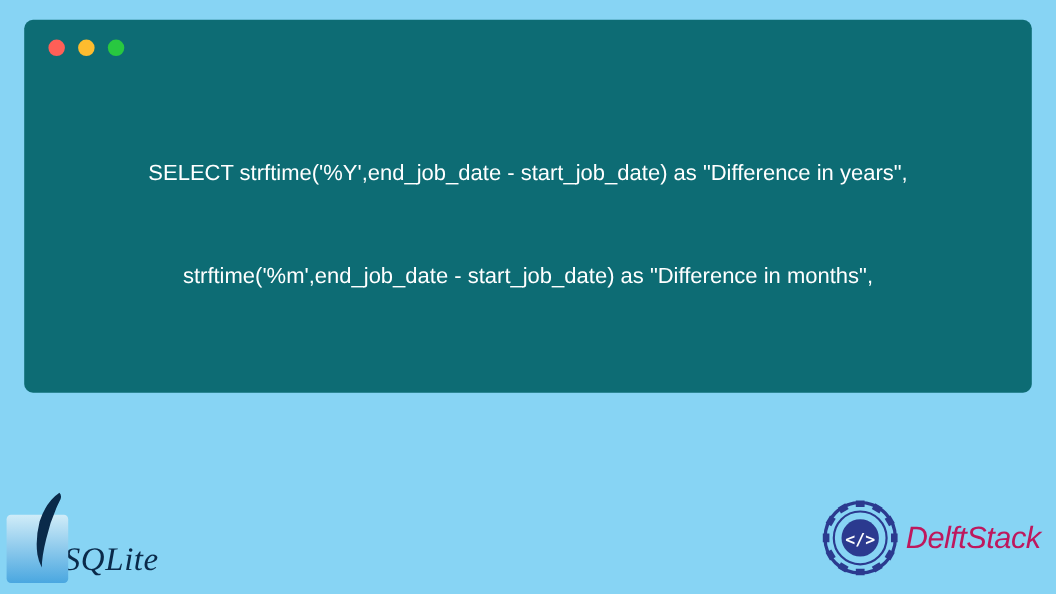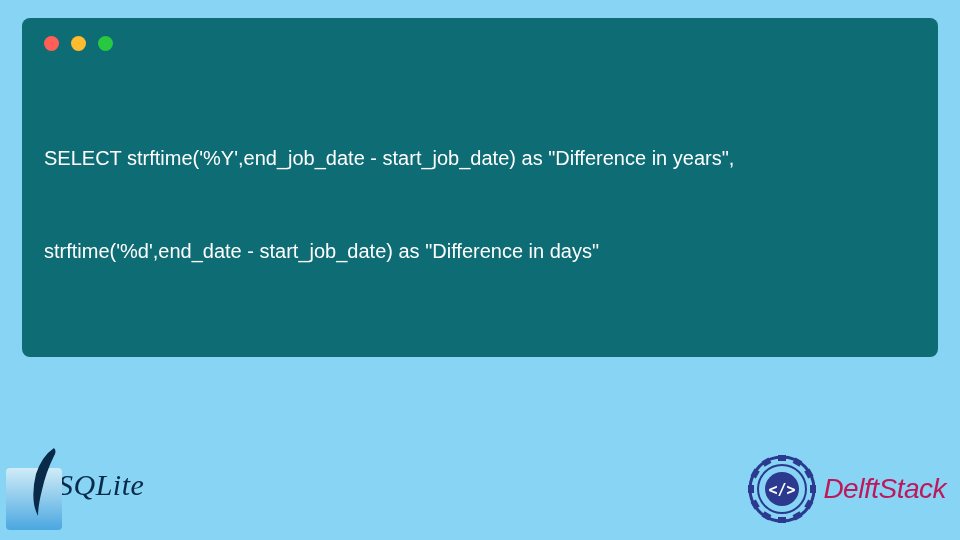--- a/index.html
+++ b/index.html
@@ -33,27 +33,28 @@
   .red { background: #ff5f57; }
   .yellow { background: #febc2e; }
   .green { background: #28c840; }
   .code {
     color: #ffffff;
     font-family: Arial, Helvetica, sans-serif;
     font-size: 20px;
     line-height: 1.55;
     white-space: pre-wrap;
     word-wrap: break-word;
+    text-align: center;
   }
   .sqlite-logo {
     position: absolute;
     bottom: 10px;
     left: 6px;
     display: flex;
-    align-items: flex-start;
+    align-items: flex-end;
   }
   .sqlite-box {
     width: 56px;
     height: 62px;
     background: linear-gradient(to bottom, #d0ecf8 0%, #4aa7e0 100%);
     border-radius: 4px;
     position: relative;
   }
   .feather {
     position: absolute;
@@ -91,21 +92,21 @@
 <body>
 
 <div class="code-panel">
   <div class="traffic-lights">
     <div class="traffic-light red"></div>
     <div class="traffic-light yellow"></div>
     <div class="traffic-light green"></div>
   </div>
   <div class="code">
     <div>SELECT strftime('%Y',end_job_date - start_job_date) as "Difference in years",</div>
-    <div>strftime('%d',end_date - start_job_date) as "Difference in days"</div>
+    <div>strftime('%m',end_job_date - start_job_date) as "Difference in months",</div>
   </div>
 </div>
 
 <div class="sqlite-logo">
   <div class="sqlite-box">
     <svg class="feather" width="40" height="72" viewBox="0 0 40 72">
       <path d="M 30 2 Q 18 10 12 28 Q 8 44 10 58 Q 11 64 14 70 Q 14 60 18 44 Q 22 26 30 10 Q 33 5 30 2 Z" fill="#0a2a4a"></path>
     </svg>
   </div>
   <div class="sqlite-text">SQLite</div>

